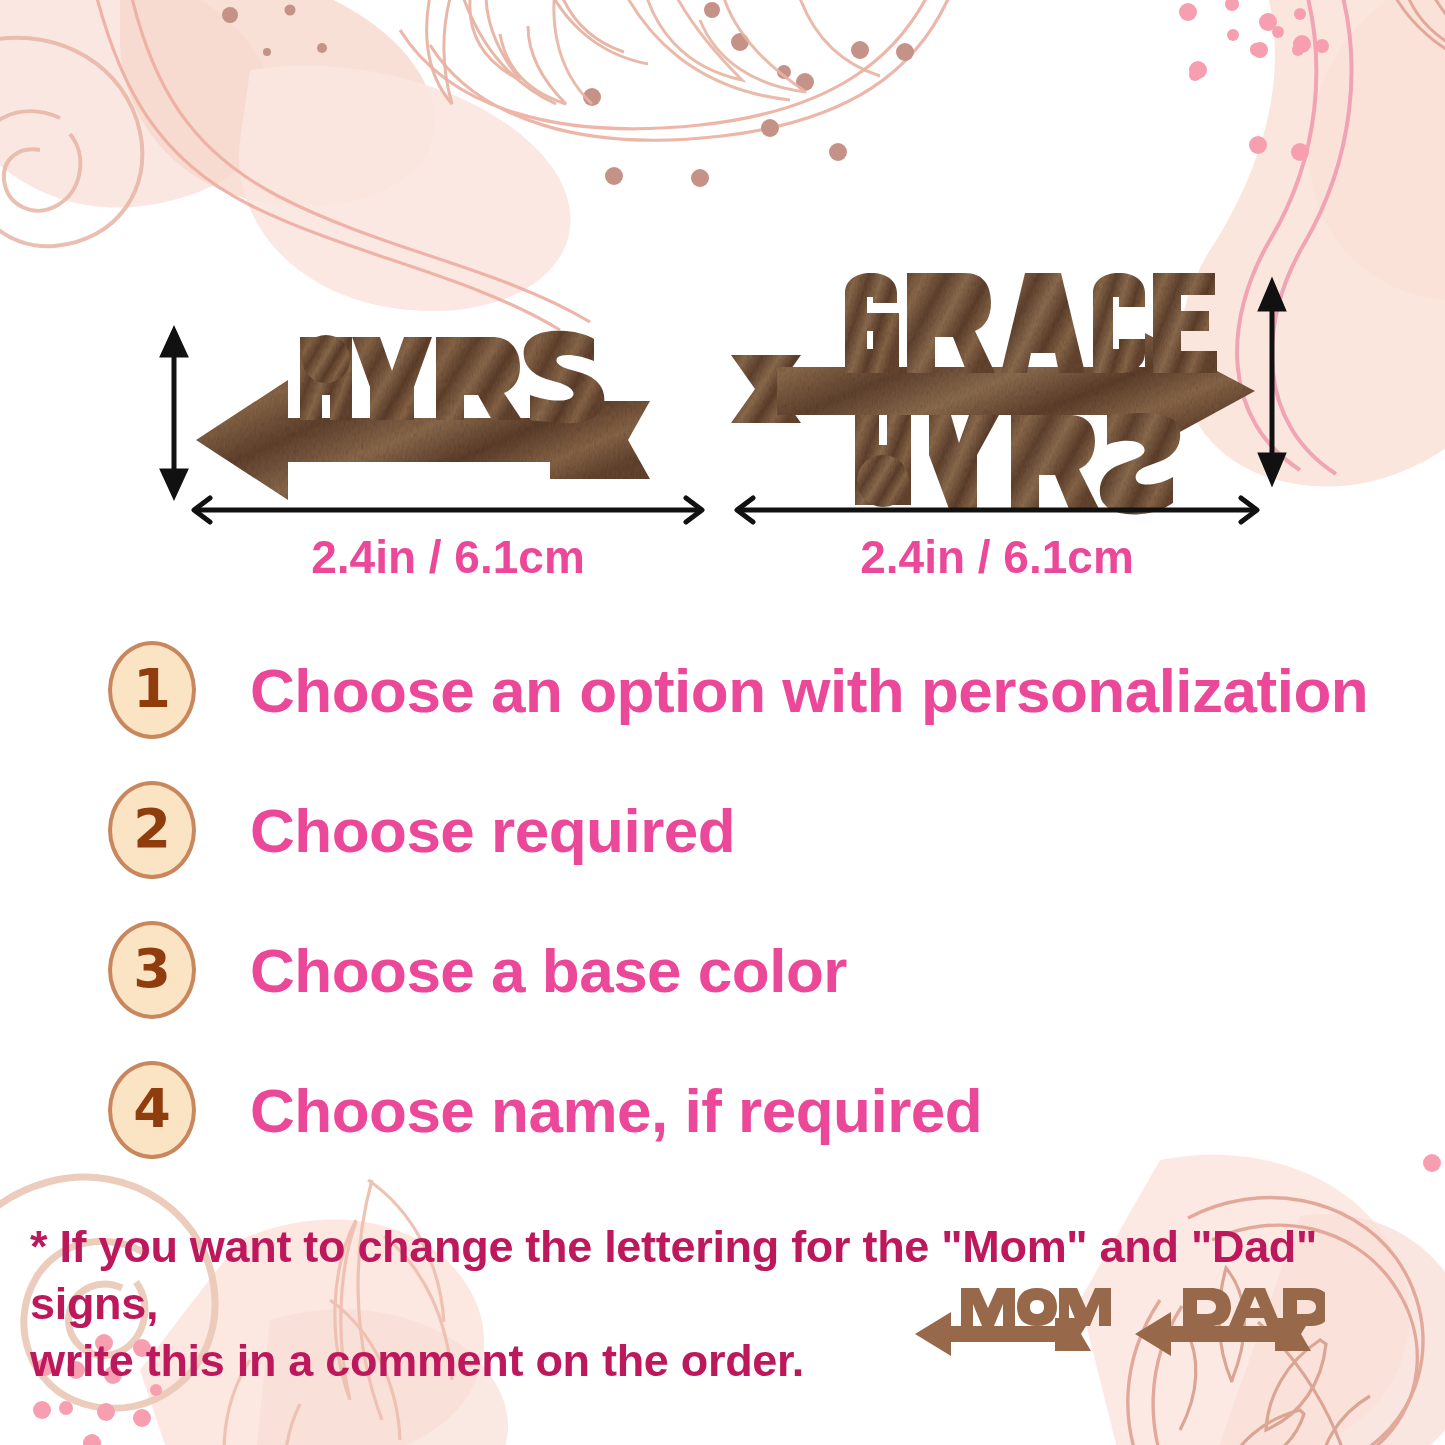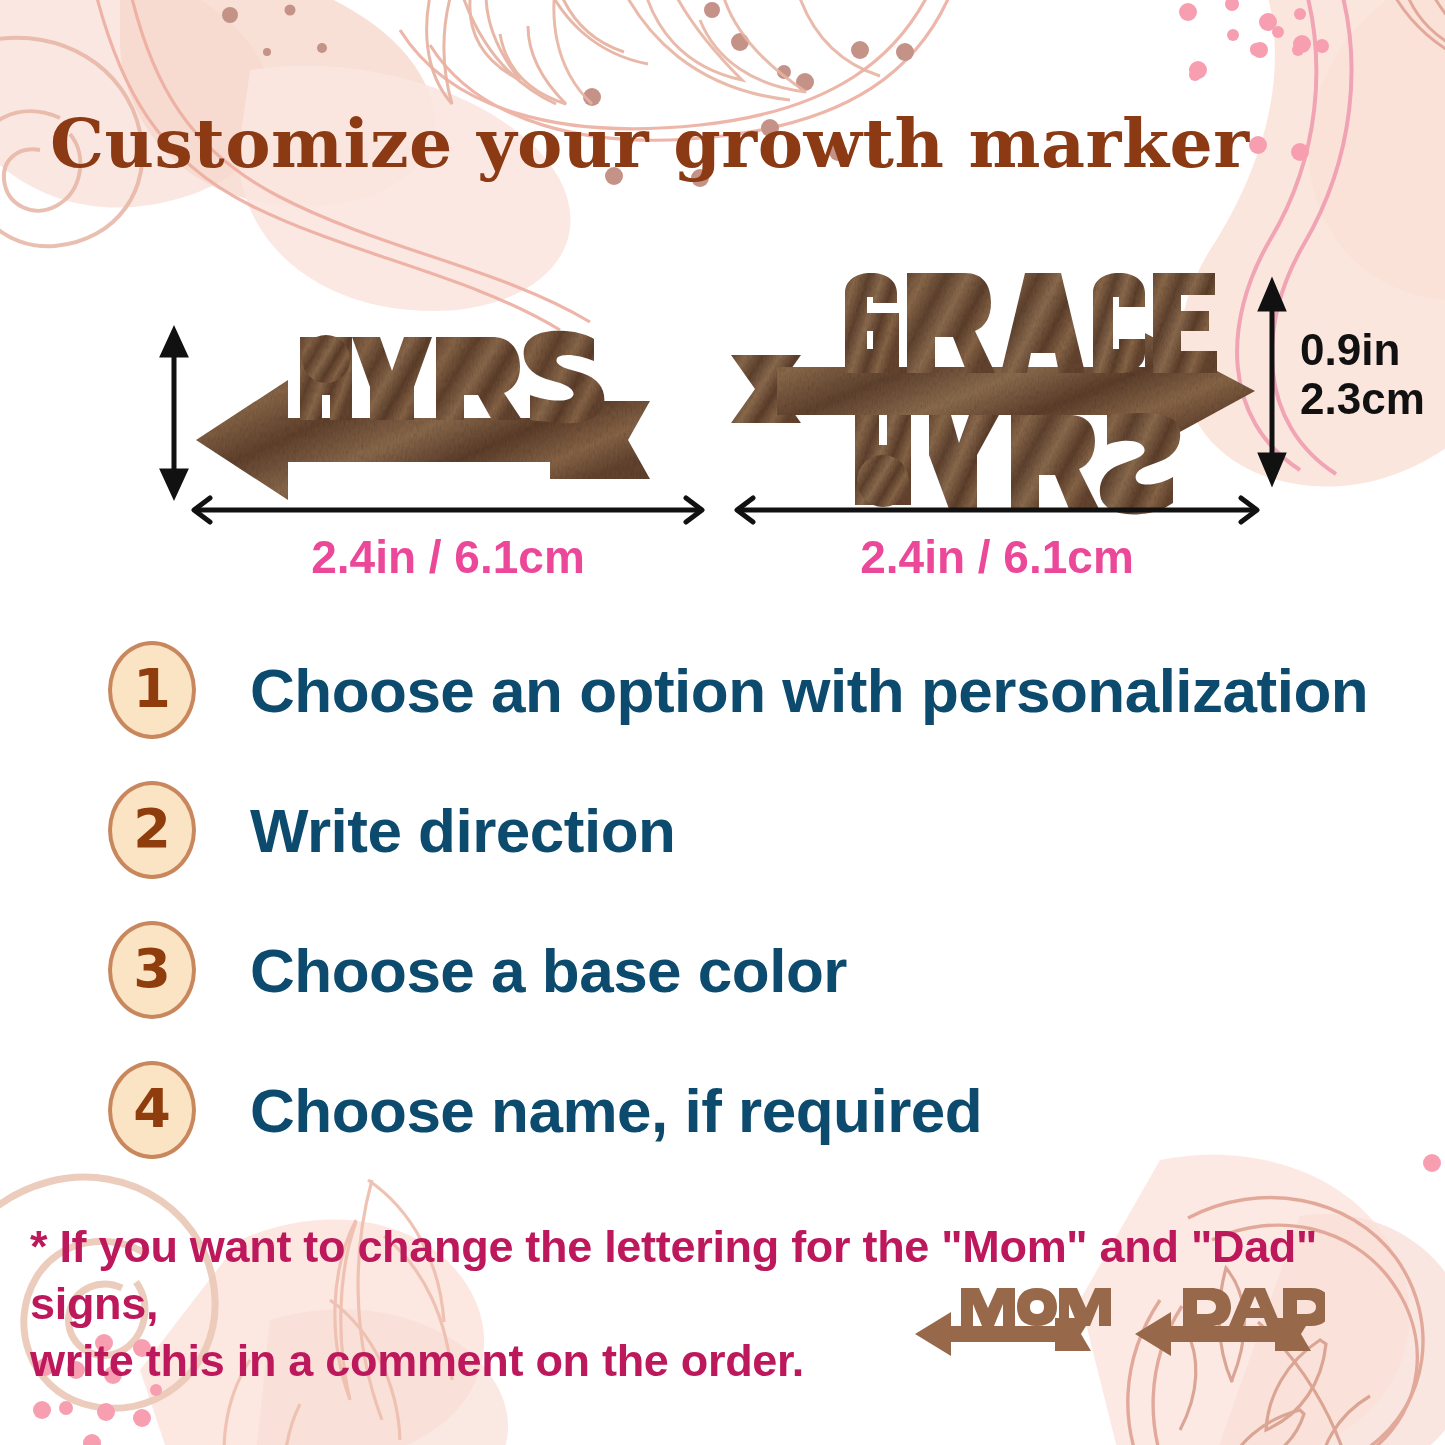--- a/index.html
+++ b/index.html
@@ -74,21 +74,21 @@
     font-size:54px;
     color:#8f3d0c;
     line-height:1;
     margin-top:-2px;
   }
   .step-text{
     margin-left:54px;
     font-family:"Liberation Sans", sans-serif;
     font-weight:bold;
     font-size:62px;
-    color:#0c4a6e;
+    color:#ec4899;
     letter-spacing:-0.5px;
     white-space:nowrap;
   }
 
   
   .footnote{
     position:absolute;left:30px;top:1218px;width:1400px;
     font-family:"Liberation Sans", sans-serif;
     font-weight:bold;
     font-size:45px;
@@ -250,21 +250,20 @@
         <path d="M 1370,1396 C 1336,1416 1320,1448 1318,1480"></path>
         <path d="M 1180,1430 C 1200,1392 1200,1356 1186,1330"></path>
       </g>
       <g fill="#f79fb0">
         <circle cx="1432" cy="1163" r="9"></circle>
       </g>
 
     </g>
   </svg>
 
-  <div class="title">Customize your growth marker</div>
 
   <div class="diagram">
 
     <svg style="position:absolute;left:0;top:0;width:730px;height:330px;" viewBox="0 0 730 330" xmlns="http://www.w3.org/2000/svg">
       <defs>
         <linearGradient id="woodL" x1="0" y1="0" x2="1" y2="0.6">
           <stop offset="0%" stop-color="#6a4a33"></stop>
           <stop offset="18%" stop-color="#8a6749"></stop>
           <stop offset="36%" stop-color="#63432e"></stop>
           <stop offset="55%" stop-color="#8d6b4d"></stop>
@@ -388,42 +387,38 @@
         <path d="M 557,226 L 546,200 L 568,200 Z"></path>
       </g>
 
       <g stroke="#111" stroke-width="5" fill="none" stroke-linecap="round">
         <line x1="24" y1="255" x2="540" y2="255"></line>
         <polyline points="38,243 22,255 38,267" stroke-linejoin="round"></polyline>
         <polyline points="526,243 542,255 526,267" stroke-linejoin="round"></polyline>
       </g>
     </svg>
 
-    <div class="dimlabel" style="left:1300px;top:70px;text-align:left;">
-      <span>0.9in</span><br>
-      <span>2.3cm</span>
-    </div>
 
     <div class="widthlabel" style="left:739px;top:275px;width:516px;">2.4in / 6.1cm</div>
   </div>
 
   <div class="steps">
 
     <div class="step">
       <div class="step-badge">
         <span class="step-num">1</span>
       </div>
       <div class="step-text">Choose an option with personalization</div>
     </div>
 
     <div class="step">
       <div class="step-badge">
         <span class="step-num">2</span>
       </div>
-      <div class="step-text">Write direction</div>
+      <div class="step-text">Choose required</div>
     </div>
 
     <div class="step">
       <div class="step-badge">
         <span class="step-num">3</span>
       </div>
       <div class="step-text">Choose a base color</div>
     </div>
 
     <div class="step">

